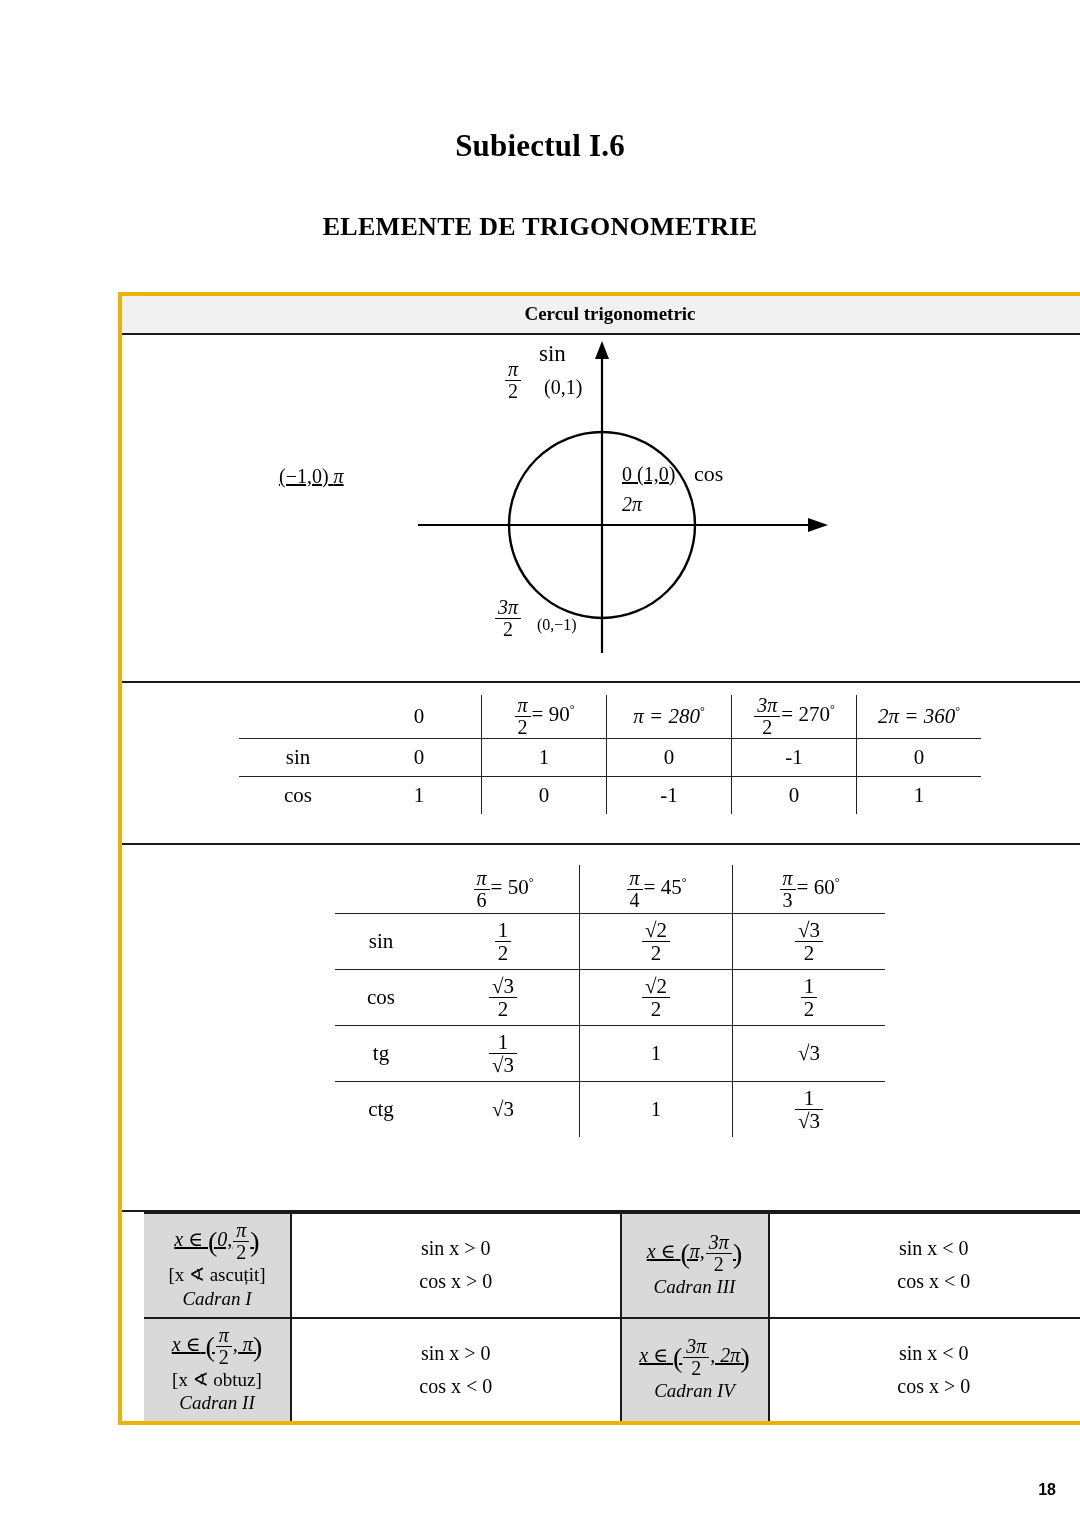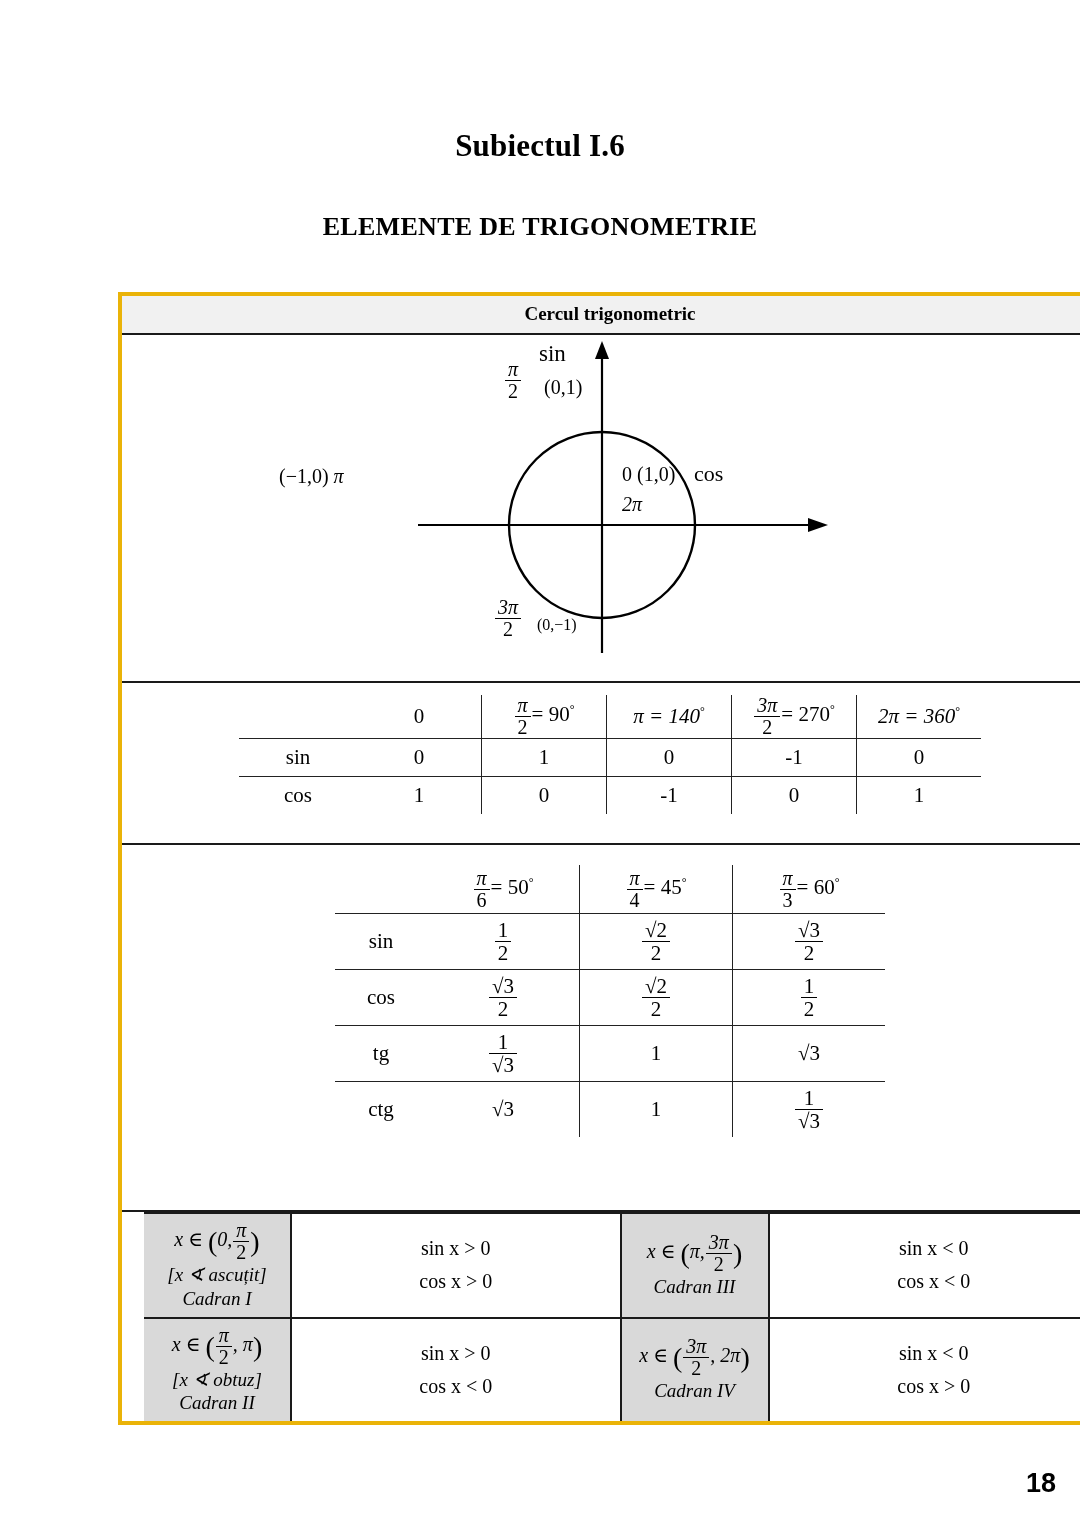--- a/index.html
+++ b/index.html
@@ -129,36 +129,36 @@
   #tbl-signs td.shade {
     background: #d9d9d9;
     width: 142px;
     line-height: 1.25;
   }
   #tbl-signs td.vals { line-height: 1.65; }
   #tbl-signs td:first-child { border-left: none; }
   #tbl-signs td:last-child { border-right: none; }
   #tbl-signs tr:last-child td { border-bottom: none; }
   .quad-name { font-style: italic; font-size: 19px; }
-  .quad-note { font-style: italic; font-size: 19px; }
+  .quad-note { font-size: 19px; }
   .row-h1 { height: 88px; }
   .row-h2 { height: 84px; }
 
   
   #page-num {
     position: absolute;
     right: 24px;
     bottom: 28px;
     font-family: "Liberation Sans", sans-serif;
-    font-size: 27px;
+    font-size: 16px;
     font-weight: bold;
   }
 
   .mi { font-style: italic; }
-  .nw { white-space: nowrap; }
+  .nw { white-space: nowrap; text-decoration: underline; }
 </style>
 </head>
 <body>
 
 <div id="doc-title">Subiectul I.6</div>
 <div id="section-title">ELEMENTE DE TRIGONOMETRIE</div>
 
 <div id="frame">
 
   <div class="band band-header">Cercul trigonometric</div>
@@ -219,21 +219,21 @@
           <tr>
         <td class="lbl" style="border-right:none;"></td>
         <td class="c sep">0</td>
         <td class="c sep">
           <span class="frac small">
             <span class="num mi">π</span>
             <span class="den">2</span>
           </span><span>= 90</span><span class="deg">°</span>
         </td>
         <td class="c sep">
-          <span class="mi">π = 140</span><span class="deg">°</span>
+          <span class="mi">π = 280</span><span class="deg">°</span>
         </td>
         <td class="c sep">
           <span class="frac small">
             <span class="num mi">3π</span>
             <span class="den">2</span>
           </span><span>= 270</span><span class="deg">°</span>
         </td>
         <td class="c">
           <span class="mi">2π = 360</span><span class="deg">°</span>
         </td>

